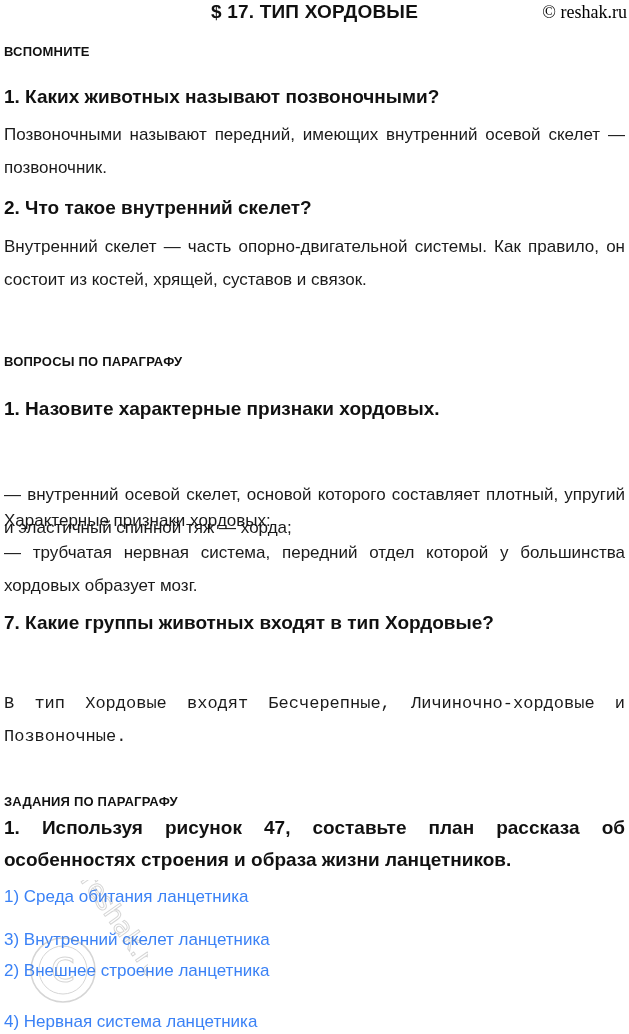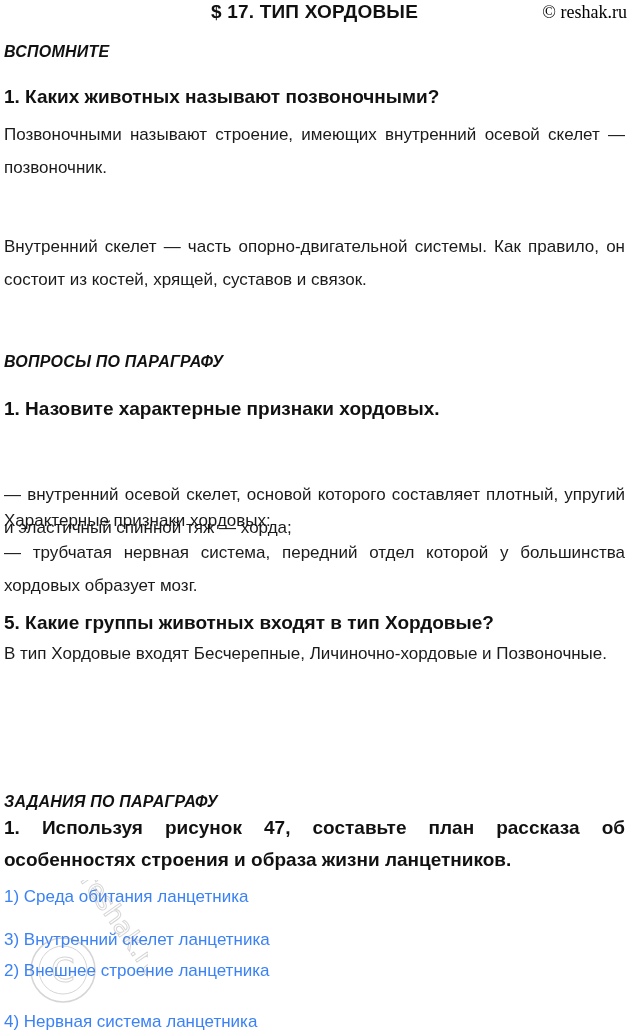--- a/index.html
+++ b/index.html
@@ -36,25 +36,24 @@
       position: absolute;
       top: 0px;
       right: 2px;
       font-family: "Liberation Serif", "DejaVu Serif", serif;
       font-size: 18px;
       line-height: 24px;
       color: #000000;
     }
     .section-heading {
       font-weight: bold;
-      font-size: 16px;
+      font-size: 13px;
       line-height: 24px;
       text-transform: uppercase;
       letter-spacing: 0.2px;
-      font-style: italic;
     }
     .question {
       font-weight: bold;
       font-size: 19px;
       line-height: 24px;
     }
     .question.justify {
       text-align: justify;
       text-align-last: left;
       line-height: 32px;
@@ -85,33 +84,34 @@
 <body>
 
 <div class="page">
 
   <div class="title">$ 17. ТИП ХОРДОВЫЕ</div>
   <div class="watermark-top">© reshak.ru</div>
 
   <div class="abs section-heading" style="top:40px;">ВСПОМНИТЕ</div>
 
   <div class="abs question" style="top:85px;">1. Каких животных называют позвоночными?</div>
-  <div class="abs para" style="top:118px;">Позвоночными называют строение, имеющих внутренний осевой скелет — позвоночник.</div>
+  <div class="abs para" style="top:118px;">Позвоночными называют передний, имеющих внутренний осевой скелет — позвоночник.</div>
 
+  <div class="abs question" style="top:196px;">2. Что такое внутренний скелет?</div>
   <div class="abs para" style="top:230px;">Внутренний скелет — часть опорно-двигательной системы. Как правило, он состоит из костей, хрящей, суставов и связок.</div>
 
   <div class="abs section-heading" style="top:350px;">ВОПРОСЫ ПО ПАРАГРАФУ</div>
 
   <div class="abs question" style="top:397px;">1. Назовите характерные признаки хордовых.</div>
   <div class="abs para" style="top:459px;margin-top:45px;">Характерные признаки хордовых:</div>
   <div class="abs para" style="top:536px;">— трубчатая нервная система, передний отдел которой у большинства хордовых образует мозг.</div>
   <div class="abs para" style="top:478px;">— внутренний осевой скелет, основой которого составляет плотный, упругий и эластичный спинной тяж — хорда;</div>
 
-  <div class="abs question" style="top:611px;">5. Какие группы животных входят в тип Хордовые?</div>
-  <div class="abs para" style="top:637px;">В тип Хордовые входят Бесчерепные, Личиночно-хордовые и Позвоночные.</div>
+  <div class="abs question" style="top:611px;">7. Какие группы животных входят в тип Хордовые?</div>
+  <div class="abs para" style="top:687px;font-family:Liberation Mono, monospace;">В тип Хордовые входят Бесчерепные, Личиночно-хордовые и Позвоночные.</div>
 
   <div class="abs section-heading" style="top:790px;">ЗАДАНИЯ ПО ПАРАГРАФУ</div>
 
   <div class="abs question justify" style="top:812px;">1. Используя рисунок 47, составьте план рассказа об особенностях строения и образа жизни ланцетников.</div>
 
   <div class="abs list-item" style="top:885px;">1) Среда обитания ланцетника</div>
   <div class="abs list-item" style="top:927px;margin-top:32px;">2) Внешнее строение ланцетника</div>
   <div class="abs list-item" style="top:928px;">3) Внутренний скелет ланцетника</div>
   <div class="abs list-item" style="top:1010px;">4) Нервная система ланцетника</div>
 

